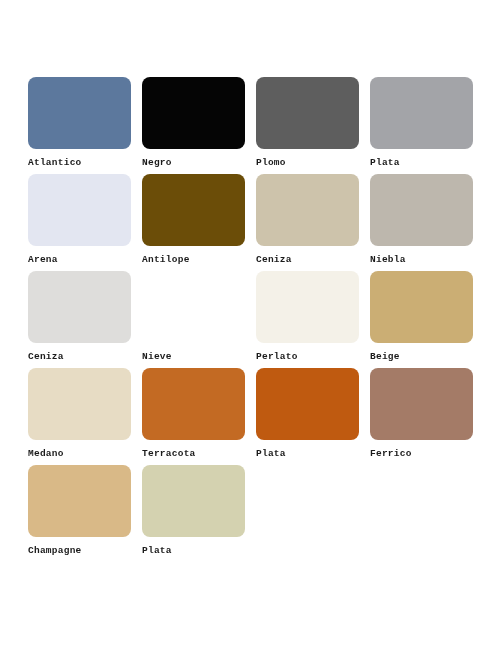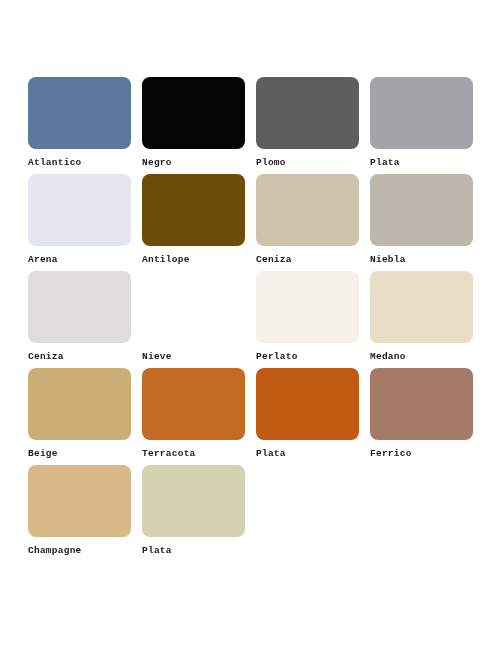--- a/index.html
+++ b/index.html
@@ -102,26 +102,26 @@
       </div>
       <div class="swatch-cell">
         <span class="swatch-chip" style="background-color: rgb(255, 255, 255);"></span>
         <span class="swatch-label">Nieve</span>
       </div>
       <div class="swatch-cell">
         <span class="swatch-chip" style="background-color: rgb(244, 241, 232);"></span>
         <span class="swatch-label">Perlato</span>
       </div>
       <div class="swatch-cell">
+        <span class="swatch-chip" style="background-color: rgb(203, 174, 116);"></span>
+        <span class="swatch-label">Beige</span>
+      </div>
+      <div class="swatch-cell">
         <span class="swatch-chip" style="background-color: rgb(231, 220, 196);"></span>
         <span class="swatch-label">Medano</span>
-      </div>
-      <div class="swatch-cell">
-        <span class="swatch-chip" style="background-color: rgb(203, 174, 116);"></span>
-        <span class="swatch-label">Beige</span>
       </div>
       <div class="swatch-cell">
         <span class="swatch-chip" style="background-color: rgb(195, 106, 35);"></span>
         <span class="swatch-label">Terracota</span>
       </div>
       <div class="swatch-cell">
         <span class="swatch-chip" style="background-color: rgb(191, 90, 16);"></span>
         <span class="swatch-label">Plata</span>
       </div>
       <div class="swatch-cell">

